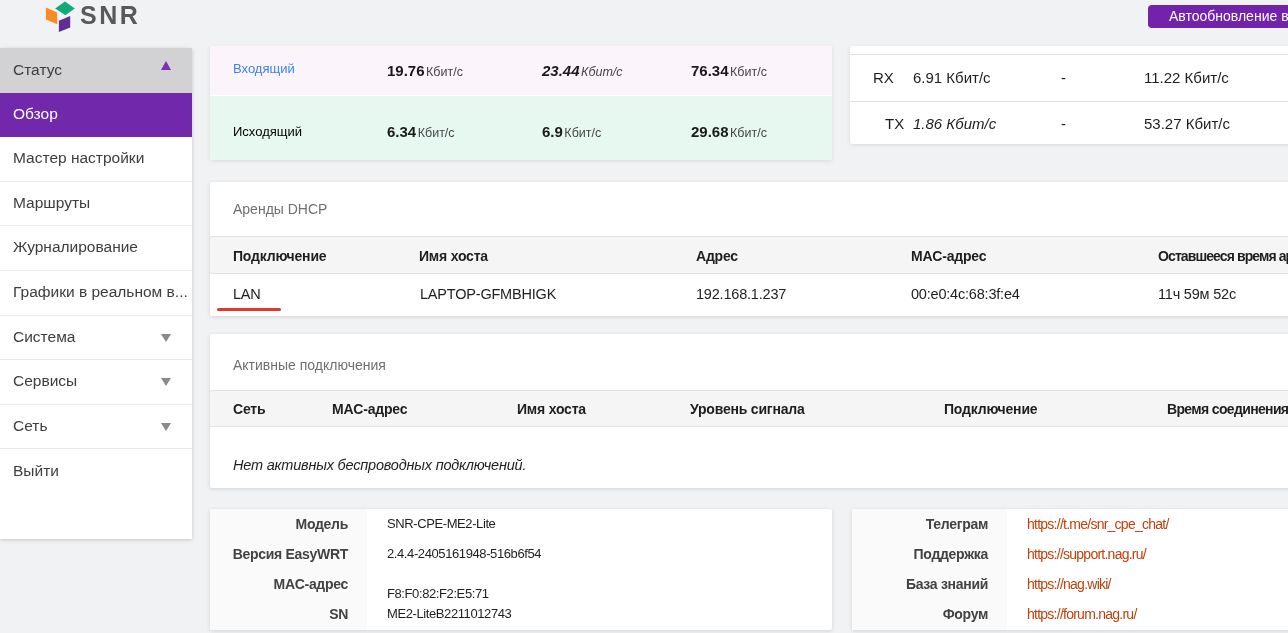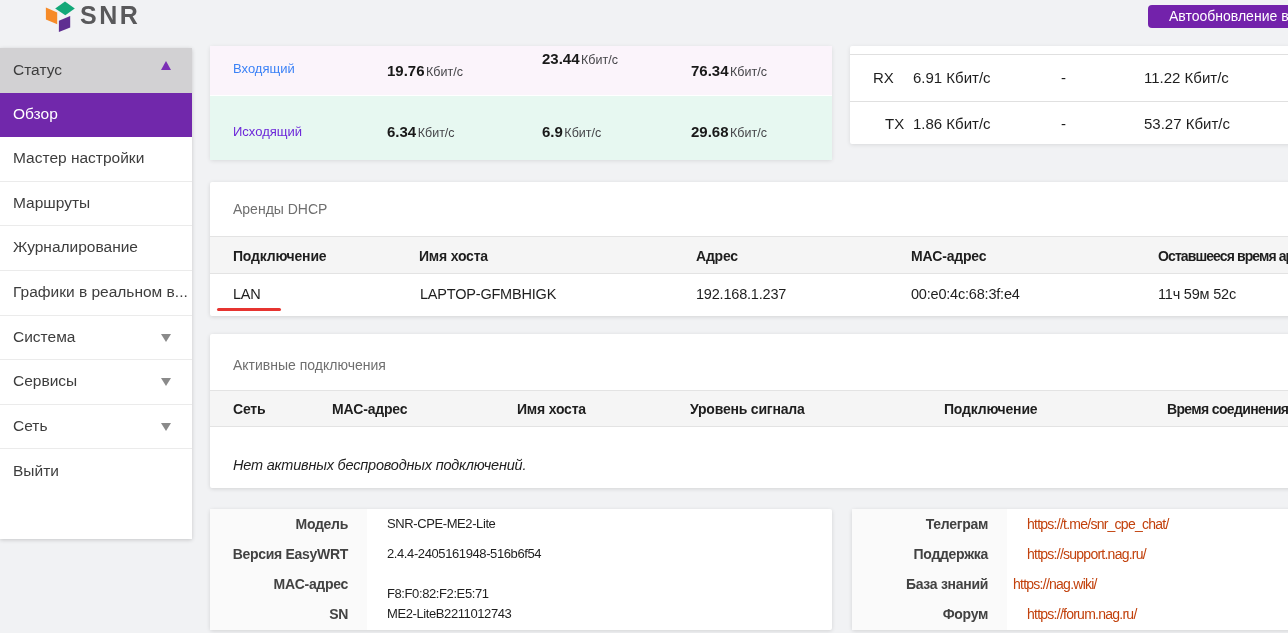--- a/index.html
+++ b/index.html
@@ -46,21 +46,21 @@
   .tri-dn {
     position:absolute; left:161px; top:18px; width:0; height:0;
     border-left:5.5px solid transparent; border-right:5.5px solid transparent;
     border-top:8px solid #8a8a8a;
   }
   
   #cardA { left:210px; top:46px; width:622px; height:114px; background:#fff; box-shadow:0 1px 4px rgba(0,0,0,0.10); }
   .rowin  { position:absolute; left:0; top:0; width:622px; height:48.5px; background:#fbf4fb; }
   .rowout { position:absolute; left:0; top:50px; width:622px; height:64px; background:#e7f8f1; }
   .lblin  { position:absolute; left:23px; top:15px; font-size:13px; color:#3b82f6; }
-  .lblout { position:absolute; left:23px; top:77.5px; font-size:13px; color:#6d28d9; }
+  .lblout { position:absolute; left:23px; top:77.5px; font-size:13px; color:#000000; }
   .val { position:absolute; font-size:15px; font-weight:bold; white-space:nowrap; color:#191919; }
   .val small { font-size:12.5px; font-weight:normal; color:#454549; }
   
   #cardB { left:850px; top:46px; width:450px; height:98px; background:#fff; box-shadow:0 1px 4px rgba(0,0,0,0.10); }
   #cardB .line { position:absolute; left:0; width:450px; height:1px; background:#e0e0e0; }
   .cbtxt { position:absolute; font-size:15px; white-space:nowrap; color:#1e1e1e; }
   
   .cardtitle { position:absolute; left:23px; font-size:14px; color:#6f6f6f; }
   .thead {
     position:absolute; left:0; width:100%; background:#f5f5f5;
@@ -98,37 +98,37 @@
   <div class="mi">Сервисы<span class="tri-dn"></span></div>
   <div class="mi">Сеть<span class="tri-dn"></span></div>
   <div class="mi">Выйти</div>
 </div>
 
 <div class="card" id="cardA">
   <div class="rowin"></div>
   <div class="rowout"></div>
   <div class="lblin">Входящий</div>
   <div class="val" style="left:177px; top:16px;">19.76<small style="margin-left:1.5px">Кбит/с</small></div>
-  <div class="val" style="left:332px; top:4px;">23.44<small style="margin-left:1.5px">Кбит/с</small></div>
+  <div class="val" style="left:332px; top:16px;font-style:italic;">23.44<small style="margin-left:1.5px">Кбит/с</small></div>
   <div class="val" style="left:481px; top:16px;">76.34<small style="margin-left:1.5px">Кбит/с</small></div>
   <div class="lblout">Исходящий</div>
   <div class="val" style="left:177px; top:77px;">6.34<small style="margin-left:1.5px">Кбит/с</small></div>
   <div class="val" style="left:332px; top:77px;">6.9<small style="margin-left:1.5px">Кбит/с</small></div>
   <div class="val" style="left:481px; top:77px;">29.68<small style="margin-left:1.5px">Кбит/с</small></div>
 </div>
 
 <div class="card" id="cardB">
   <div class="line" style="top:8px;"></div>
   <div class="line" style="top:55px;"></div>
   <div class="cbtxt" style="left:23px; top:23px;">RX</div>
   <div class="cbtxt" style="left:63px; top:23px;">6.91 Кбит/с</div>
   <div class="cbtxt" style="left:211px; top:23px;">-</div>
   <div class="cbtxt" style="left:294px; top:23px;">11.22 Кбит/с</div>
   <div class="cbtxt" style="left:23px; top:69px;margin-left:12px;">TX</div>
-  <div class="cbtxt" style="left:63px; top:69px;">1.86 Кбит/с</div>
+  <div class="cbtxt" style="left:63px; top:69px;font-style:italic;">1.86 Кбит/с</div>
   <div class="cbtxt" style="left:211px; top:69px;">-</div>
   <div class="cbtxt" style="left:294px; top:69px;">53.27 Кбит/с</div>
 </div>
 
 <div class="card" id="cardC" style="left:210px; top:182px; width:1090px; height:134px;">
   <div class="cardtitle" style="top:18.5px;">Аренды DHCP</div>
   <div class="thead" style="top:54px; height:37.5px;"></div>
   <div class="th" style="left:23px; top:66px;">Подключение</div>
   <div class="th" style="left:209px; top:66px;">Имя хоста</div>
   <div class="th" style="left:486px; top:66px;">Адрес</div>
@@ -167,15 +167,15 @@
 </div>
 
 <div class="card" id="cardF" style="left:852px; top:509px; width:448px; height:121px;">
   <div class="lblcol" style="width:155px;"></div>
   <div class="blbl" style="right:312px; top:6.5px;">Телеграм</div>
   <div class="blbl" style="right:312px; top:36.5px;">Поддержка</div>
   <div class="blbl" style="right:312px; top:66.5px;">База знаний</div>
   <div class="blbl" style="right:312px; top:96.5px;">Форум</div>
   <div class="blink" style="left:175px; top:7px;">https://t.me/snr_cpe_chat/</div>
   <div class="blink" style="left:175px; top:37px;">https://support.nag.ru/</div>
-  <div class="blink" style="left:161px; top:67px;">https://nag.wiki/</div>
+  <div class="blink" style="left:175px; top:67px;">https://nag.wiki/</div>
   <div class="blink" style="left:175px; top:97px;">https://forum.nag.ru/</div>
 </div>
 
 </body></html>

